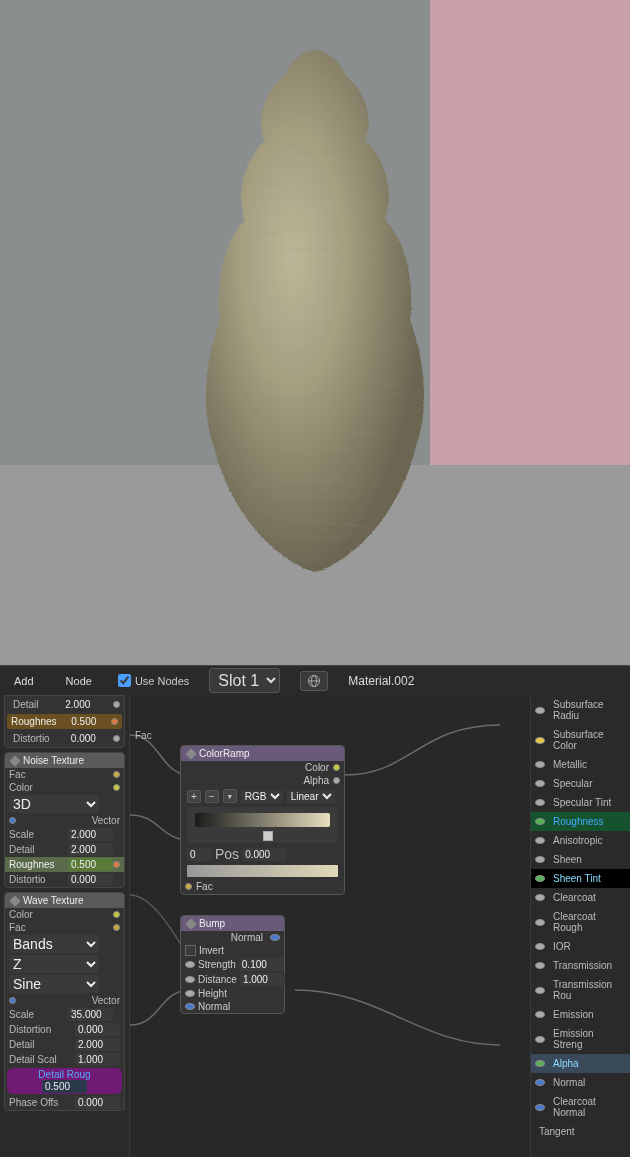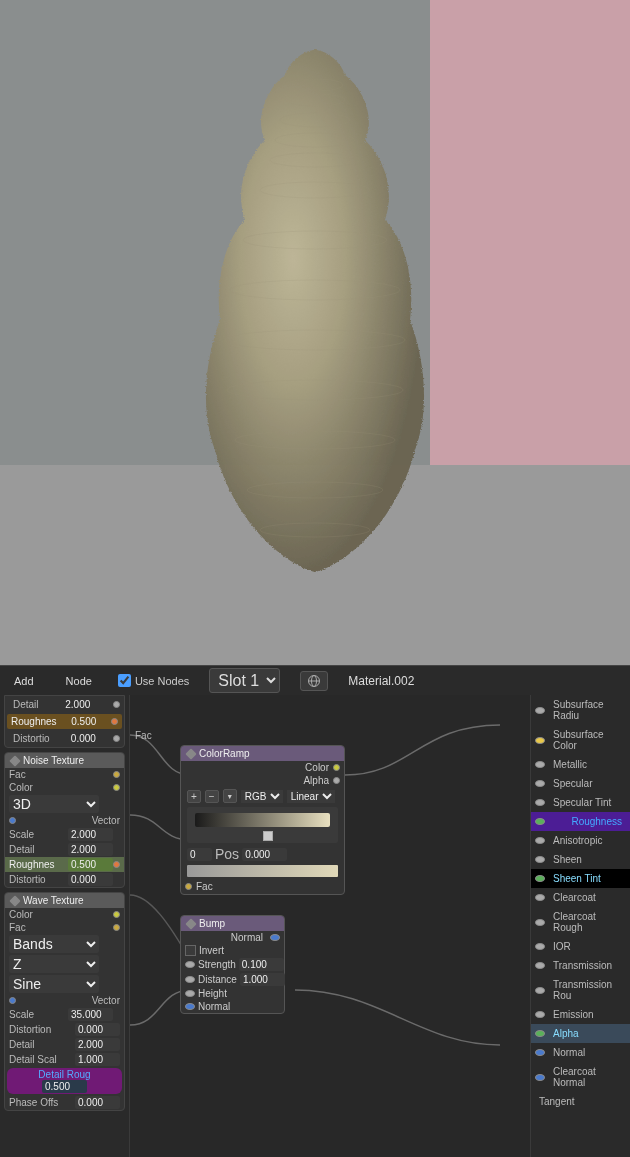--- a/index.html
+++ b/index.html
@@ -719,21 +719,21 @@
         <span class="bsdf-row row-label">Metallic</span>
       </div>
       <div class="bsdf-row">
         <div class="bsdf-row socket"></div>
         <span class="bsdf-row row-label">Specular</span>
       </div>
       <div class="bsdf-row">
         <div class="bsdf-row socket"></div>
         <span class="bsdf-row row-label">Specular Tint</span>
       </div>
-      <div class="bsdf-row highlighted" style="background:#4c1d95;justify-content:space-between;">
+      <div class="bsdf-row highlighted" style="background:#14532d;">
         <div class="bsdf-row socket green"></div>
         <span class="bsdf-row row-label" style="color:#4af;">Roughness</span>
       </div>
       <div class="bsdf-row">
         <div class="bsdf-row socket"></div>
         <span class="bsdf-row row-label">Anisotropic</span>
       </div>
       <div class="bsdf-row">
         <div class="bsdf-row socket"></div>
         <span class="bsdf-row row-label">Sheen</span>
@@ -759,20 +759,24 @@
         <span class="bsdf-row row-label">Transmission</span>
       </div>
       <div class="bsdf-row">
         <div class="bsdf-row socket"></div>
         <span class="bsdf-row row-label">Transmission Rou</span>
       </div>
       <div class="bsdf-row">
         <div class="bsdf-row socket"></div>
         <span class="bsdf-row row-label">Emission</span>
       </div>
+      <div class="bsdf-row">
+        <div class="bsdf-row socket"></div>
+        <span class="bsdf-row row-label">Emission Streng</span>
+      </div>
       <div class="bsdf-row highlighted2" style="background:#3a4a5a;">
         <div class="bsdf-row socket green"></div>
         <span class="bsdf-row row-label" style="color:#8df;">Alpha</span>
       </div>
       <div class="bsdf-row">
         <div class="bsdf-row socket blue"></div>
         <span class="bsdf-row row-label">Normal</span>
       </div>
       <div class="bsdf-row">
         <div class="bsdf-row socket blue"></div>

